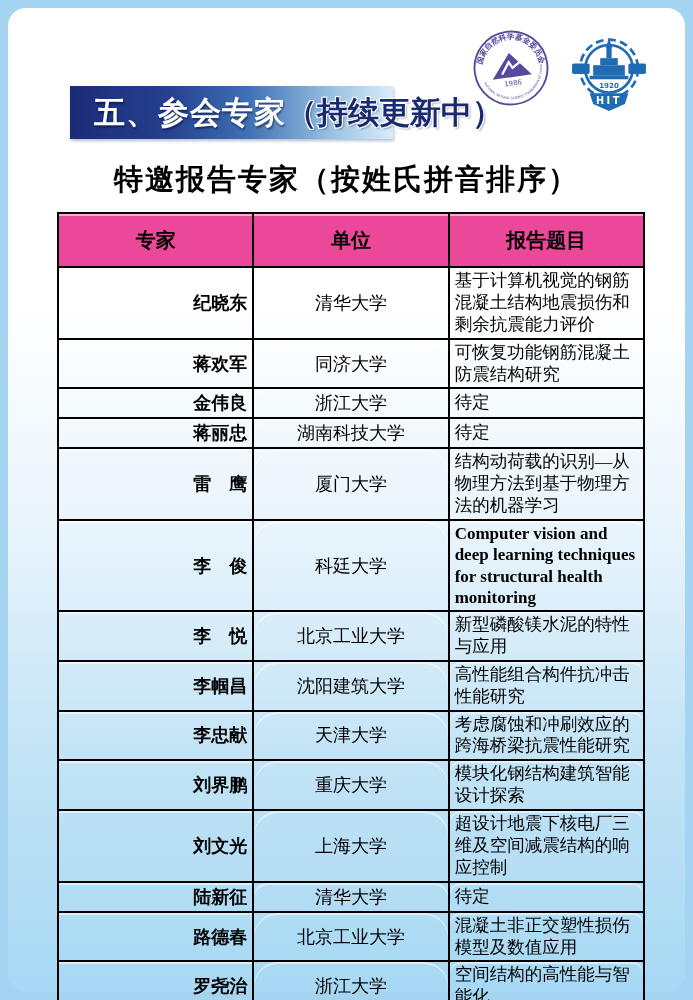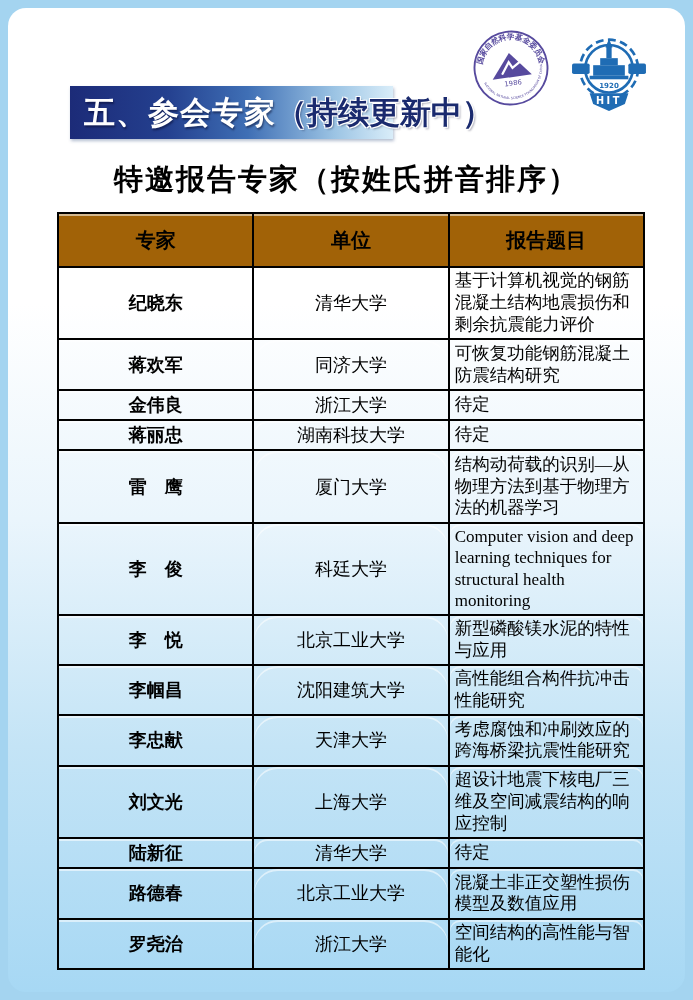--- a/index.html
+++ b/index.html
@@ -10,21 +10,21 @@
   }
   .page{
     position:absolute;left:8px;top:8px;right:8px;bottom:8px;
     border-radius:18px;
     background:linear-gradient(180deg,#ffffff 0%,#ffffff 30%,#eaf5fc 52%,#c4e4f6 75%,#a7d8f4 100%);
   }
   
   .section-bar{
     position:absolute;left:70px;top:86px;width:323px;height:53px;
     background:linear-gradient(90deg,#1c2b78 0%,#24408f 30%,#3f6fb5 55%,#9cc4e4 82%,#d9edf9 100%);
-    display:flex;align-items:center;padding-left:14px;box-sizing:border-box;
+    display:flex;align-items:center;padding-left:24px;box-sizing:border-box;
     box-shadow:1px 2px 3px rgba(40,70,120,0.35);
   }
   .section-bar .main{
     color:#ffffff;font-size:31px;font-weight:bold;letter-spacing:1px;
     text-shadow:1px 2px 2px rgba(0,0,30,0.45);white-space:nowrap;
   }
   .section-bar .suffix{
     color:#1a2a6e;font-size:31px;font-weight:bold;letter-spacing:0px;white-space:nowrap;
     text-shadow:-1px -1px 0 #fff,1px -1px 0 #fff,-1px 1px 0 #fff,1px 1px 0 #fff,2px 2px 2px rgba(0,0,40,.3);
     text-align:right;
@@ -45,27 +45,27 @@
     position:absolute;left:57px;top:212px;width:588px;height:758px;
     border-collapse:collapse;table-layout:fixed;
     font-family:"Liberation Serif","DejaVu Serif",serif;
   }
   table.experts th,table.experts td{
     border:2px solid #000;
     padding:2px 5px;color:#000;
     box-shadow:inset 0 2px 0 rgba(255,255,255,0.55);
   }
   table.experts th{
-    background:#a16207;
+    background:#ec4899;
     font-size:20px;font-weight:bold;text-align:center;height:48px;
   }
-  td.c-expert{width:84px;text-align:center;font-size:18px;font-weight:bold;white-space:nowrap;}
+  td.c-expert{width:84px;text-align:right;font-size:18px;font-weight:bold;white-space:nowrap;}
   td.c-unit{width:132px;text-align:center;font-size:18px;white-space:nowrap;border-radius:24px;}
   td.c-title{width:362px;text-align:left;font-size:17.5px;line-height:1.25;border-radius:10px;}
-  td.c-title.latin-bold{font-weight:normal;font-size:17px;}
+  td.c-title.latin-bold{font-weight:bold;font-size:17px;}
 </style>
 </head>
 <body>
 
 <div class="page"></div>
 
 <div class="logos">
 
   <svg class="logo-nsfc" viewBox="0 0 100 100">
     <circle cx="50" cy="50" r="48" fill="#ffffff" stroke="#574a9e" stroke-width="2.5"></circle>
@@ -167,20 +167,25 @@
     <td class="c-unit">沈阳建筑大学</td>
     <td class="c-title">高性能组合构件抗冲击性能研究</td>
   </tr>
 
   <tr>
     <td class="c-expert">李忠献</td>
     <td class="c-unit">天津大学</td>
     <td class="c-title">考虑腐蚀和冲刷效应的跨海桥梁抗震性能研究</td>
   </tr>
 
+  <tr>
+    <td class="c-expert">刘界鹏</td>
+    <td class="c-unit">重庆大学</td>
+    <td class="c-title">模块化钢结构建筑智能设计探索</td>
+  </tr>
 
   <tr>
     <td class="c-expert">刘文光</td>
     <td class="c-unit">上海大学</td>
     <td class="c-title">超设计地震下核电厂三维及空间减震结构的响应控制</td>
   </tr>
 
   <tr>
     <td class="c-expert">陆新征</td>
     <td class="c-unit">清华大学</td>

